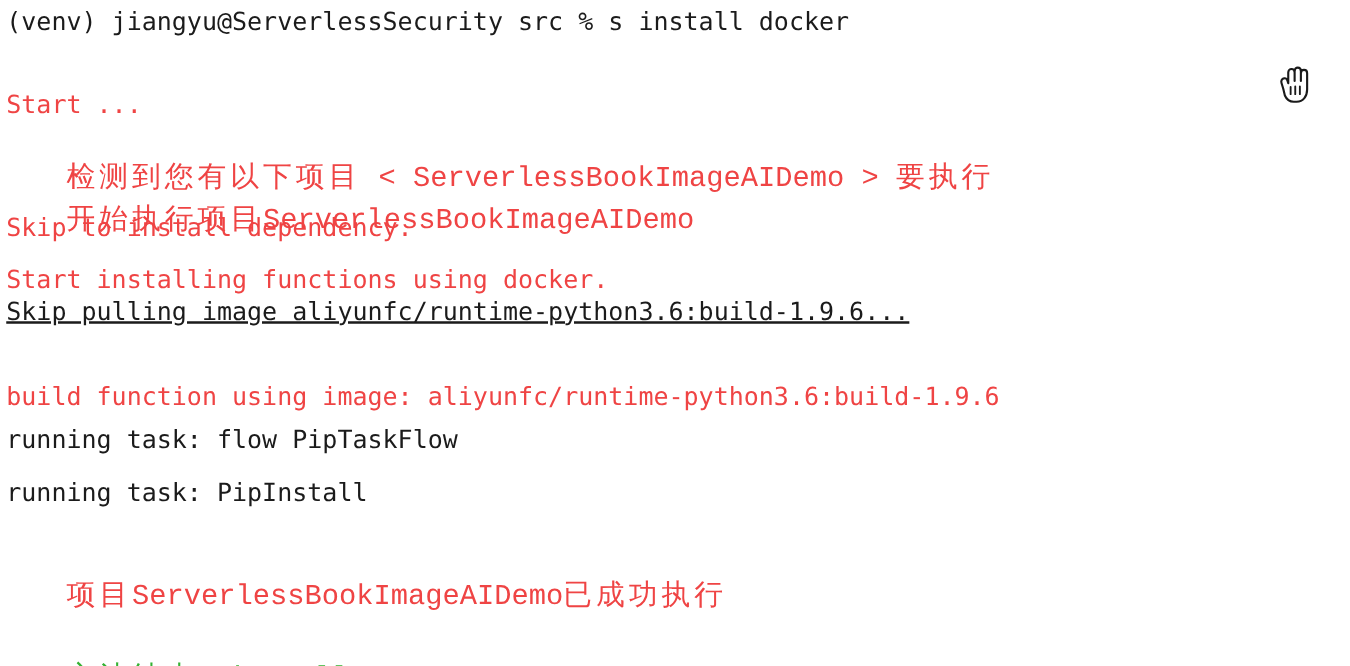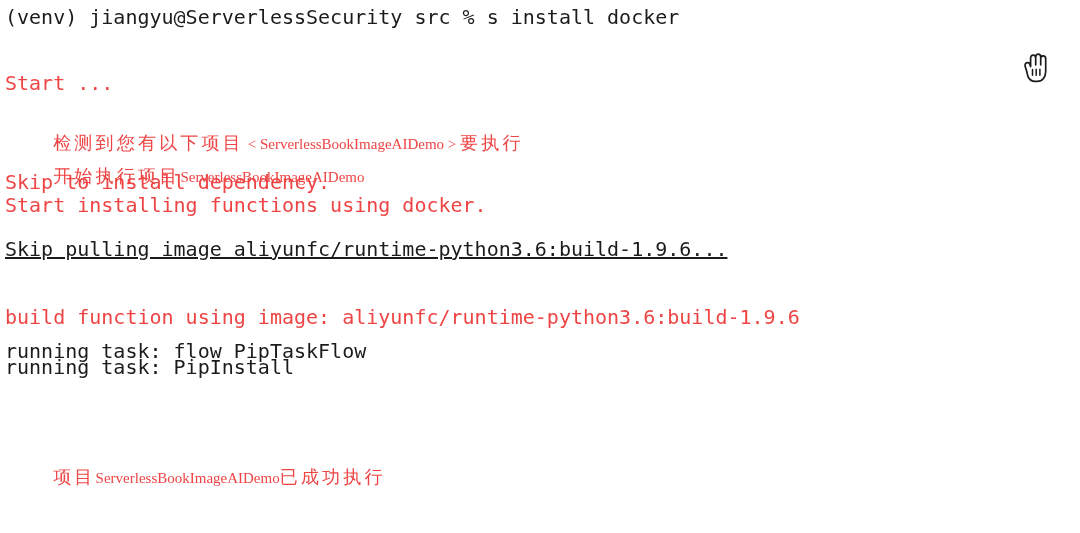--- a/index.html
+++ b/index.html
@@ -37,26 +37,26 @@
 
   
   .c-plain  { color: #1b1b1b; }
   .c-teal   { color: #ef4444; }
   .c-green  { color: #34b233; }
 
   
   .cjk {
     font-family: "DejaVu Sans", "Liberation Sans", sans-serif;
     letter-spacing: 3.2px;
-    font-size: 18px;
+    font-size: 23px;
   }
   .mono-seg {
-    font-family: Liberation Serif, serif;
+    font-family: Liberation Mono, monospace;
     letter-spacing: 0px;
-    font-size: 15px;
+    font-size: 23px;
   }
 
   
   #cursor {
     position: absolute;
     width: 34px;
     height: 36px;
     pointer-events: none;
   }
   #cursor svg { display: block; width: 100%; height: 100%; }
@@ -73,29 +73,29 @@
   <div class="line c-teal" style="top:103px;">
     <span class="cjk">检测到您有以下项目</span><span class="mono-seg"> &lt; ServerlessBookImageAIDemo &gt; </span><span class="cjk">要执行</span>
   </div>
 
   <div class="line c-teal" style="top:136px;">
     <span class="cjk">开始执行项目</span><span class="mono-seg">ServerlessBookImageAIDemo</span>
   </div>
 
   <div class="line c-teal" style="top:169px;">Skip to install dependency.</div>
 
-  <div class="line c-teal" style="top:192px;text-align:right;">Start installing functions using docker.</div>
+  <div class="line c-teal" style="top:210px;text-align:right;">Start installing functions using docker.</div>
 
   <div class="line c-plain" style="top:236px;text-decoration:underline;">Skip pulling image aliyunfc/runtime-python3.6:build-1.9.6...</div>
 
   <div class="line c-teal" style="top:304px;">build function using image: aliyunfc/runtime-python3.6:build-1.9.6</div>
 
   <div class="line c-plain" style="top:338px;text-align:right;">running task: flow PipTaskFlow</div>
 
-  <div class="line c-plain" style="top:354px;">running task: PipInstall</div>
+  <div class="line c-plain" style="top:381px;">running task: PipInstall</div>
 
 
   <div class="line c-teal" style="top:437px;">
     <span class="cjk">项目</span><span class="mono-seg">ServerlessBookImageAIDemo</span><span class="cjk">已成功执行</span>
   </div>
 
   <div class="line c-green" style="top:503px;">
     <span class="cjk">方法结束:</span><span class="mono-seg"> install</span>
   </div>
 

